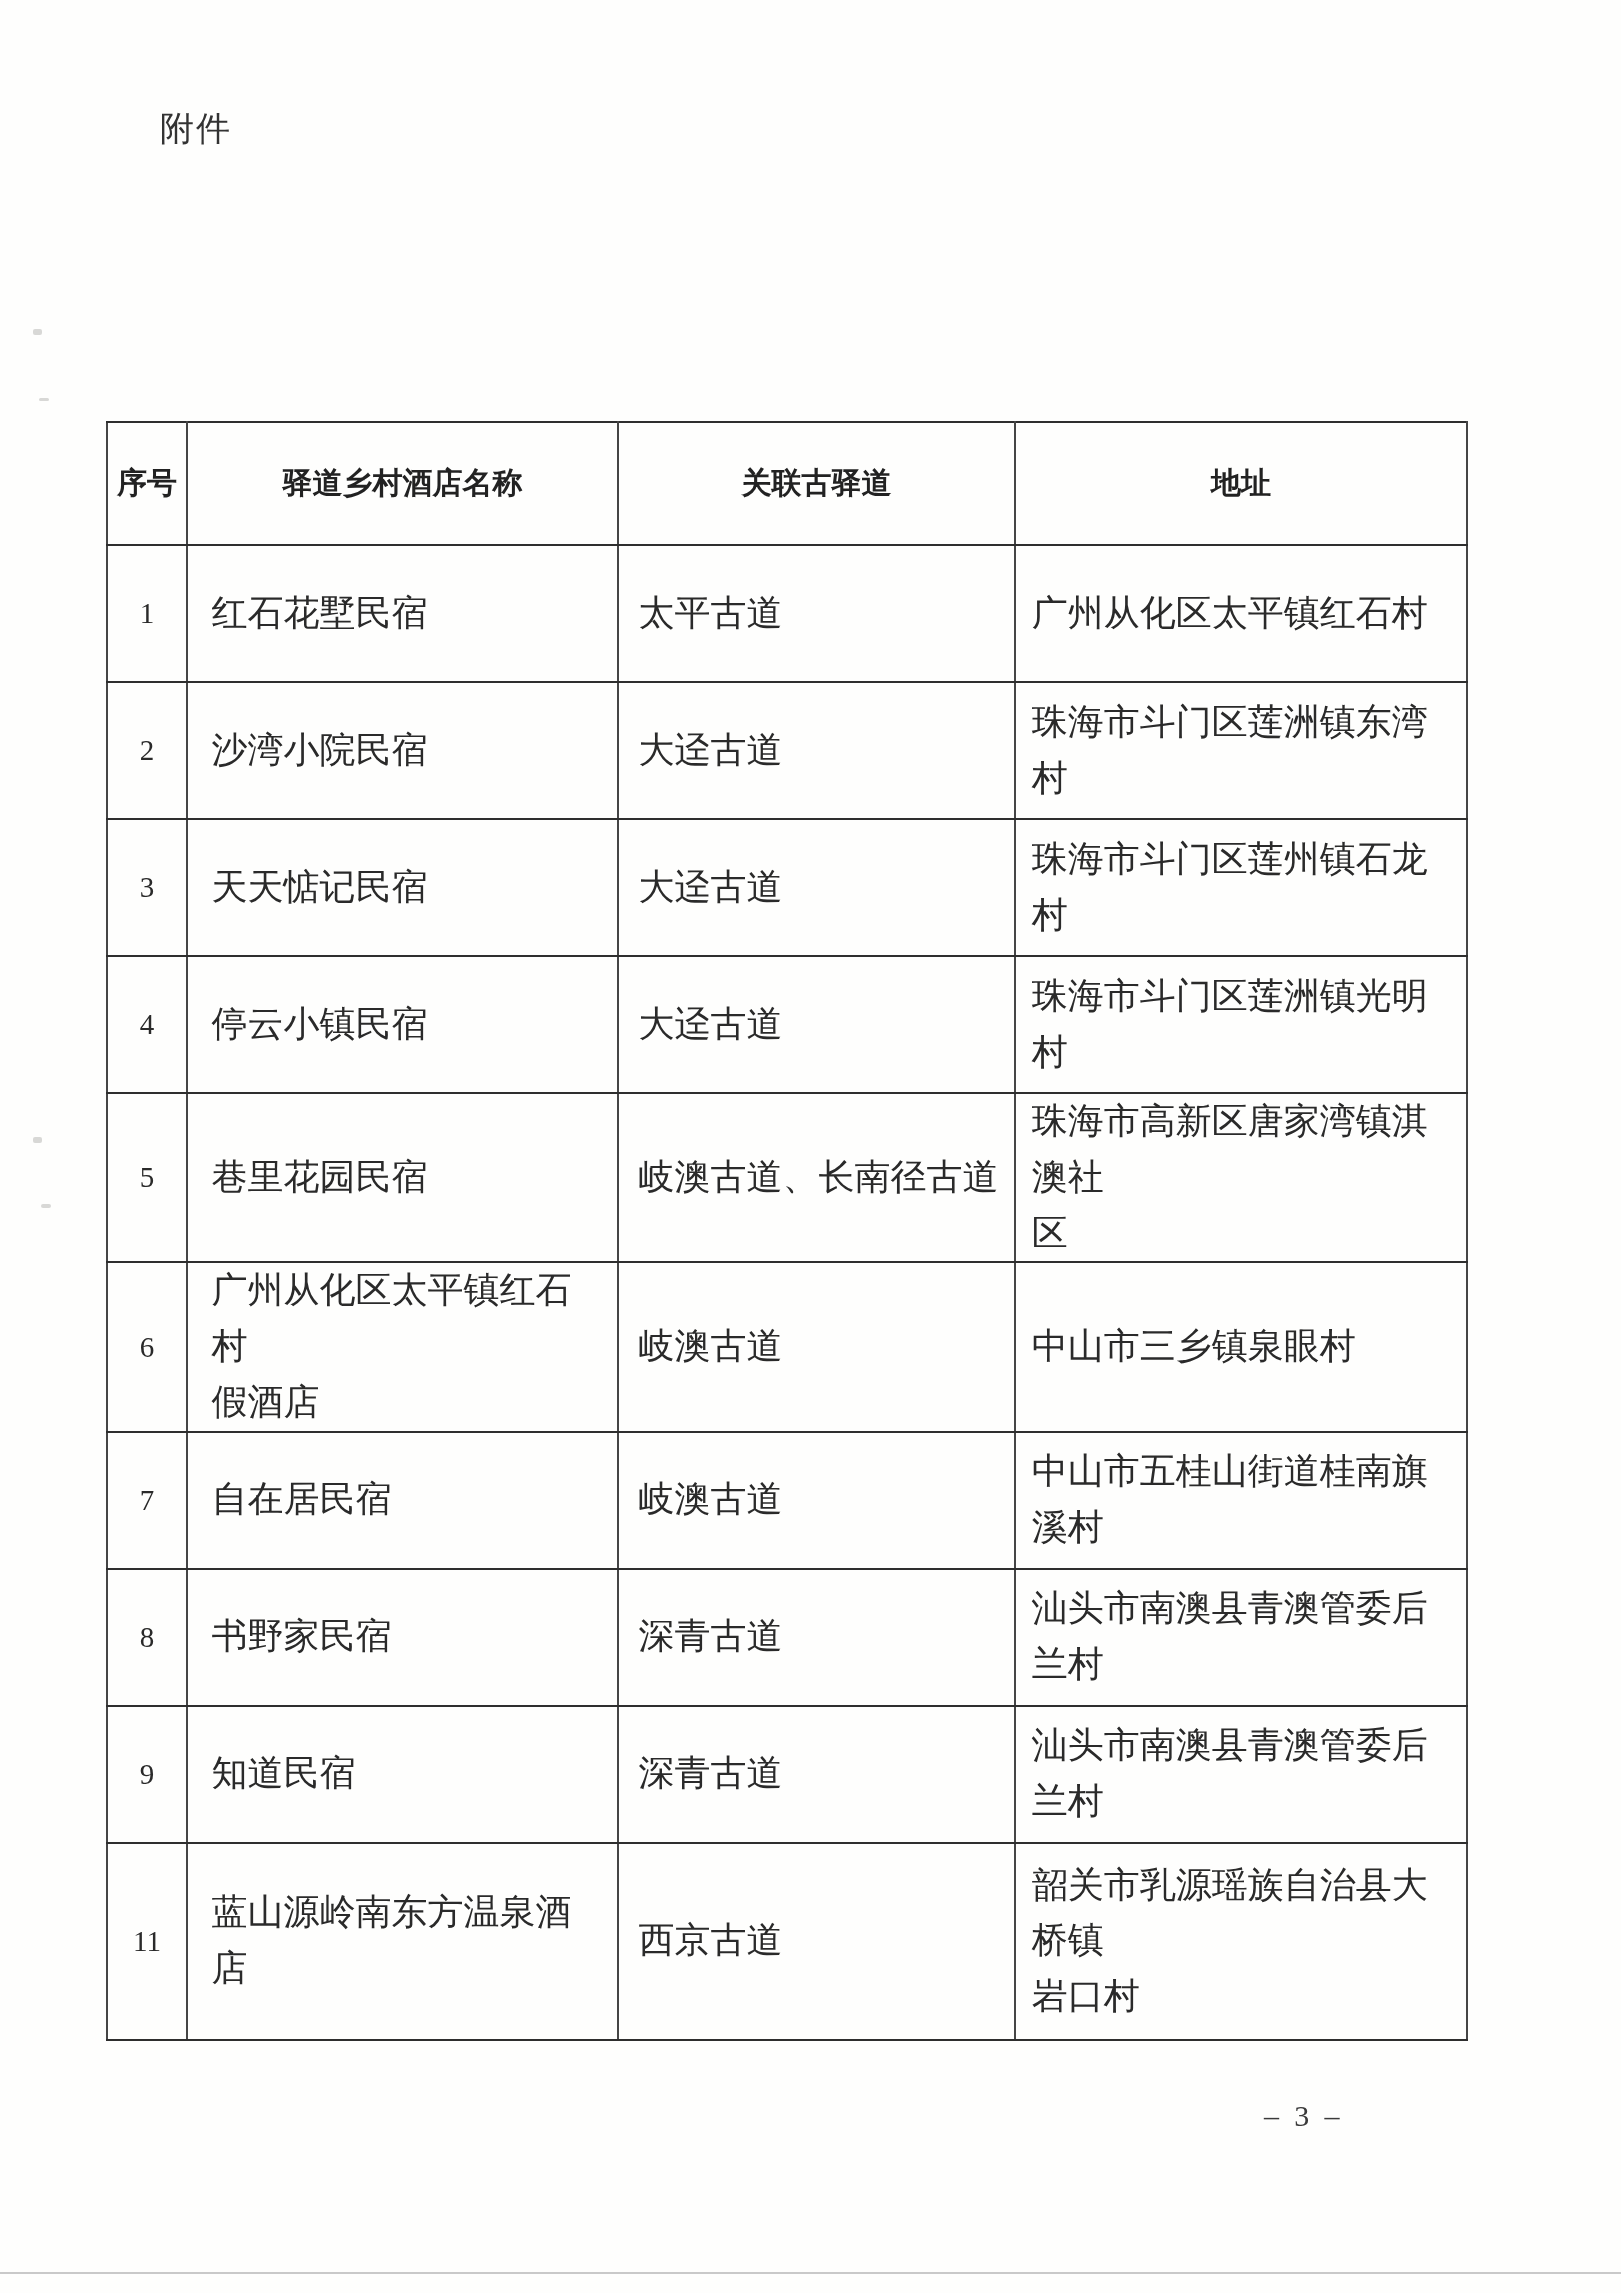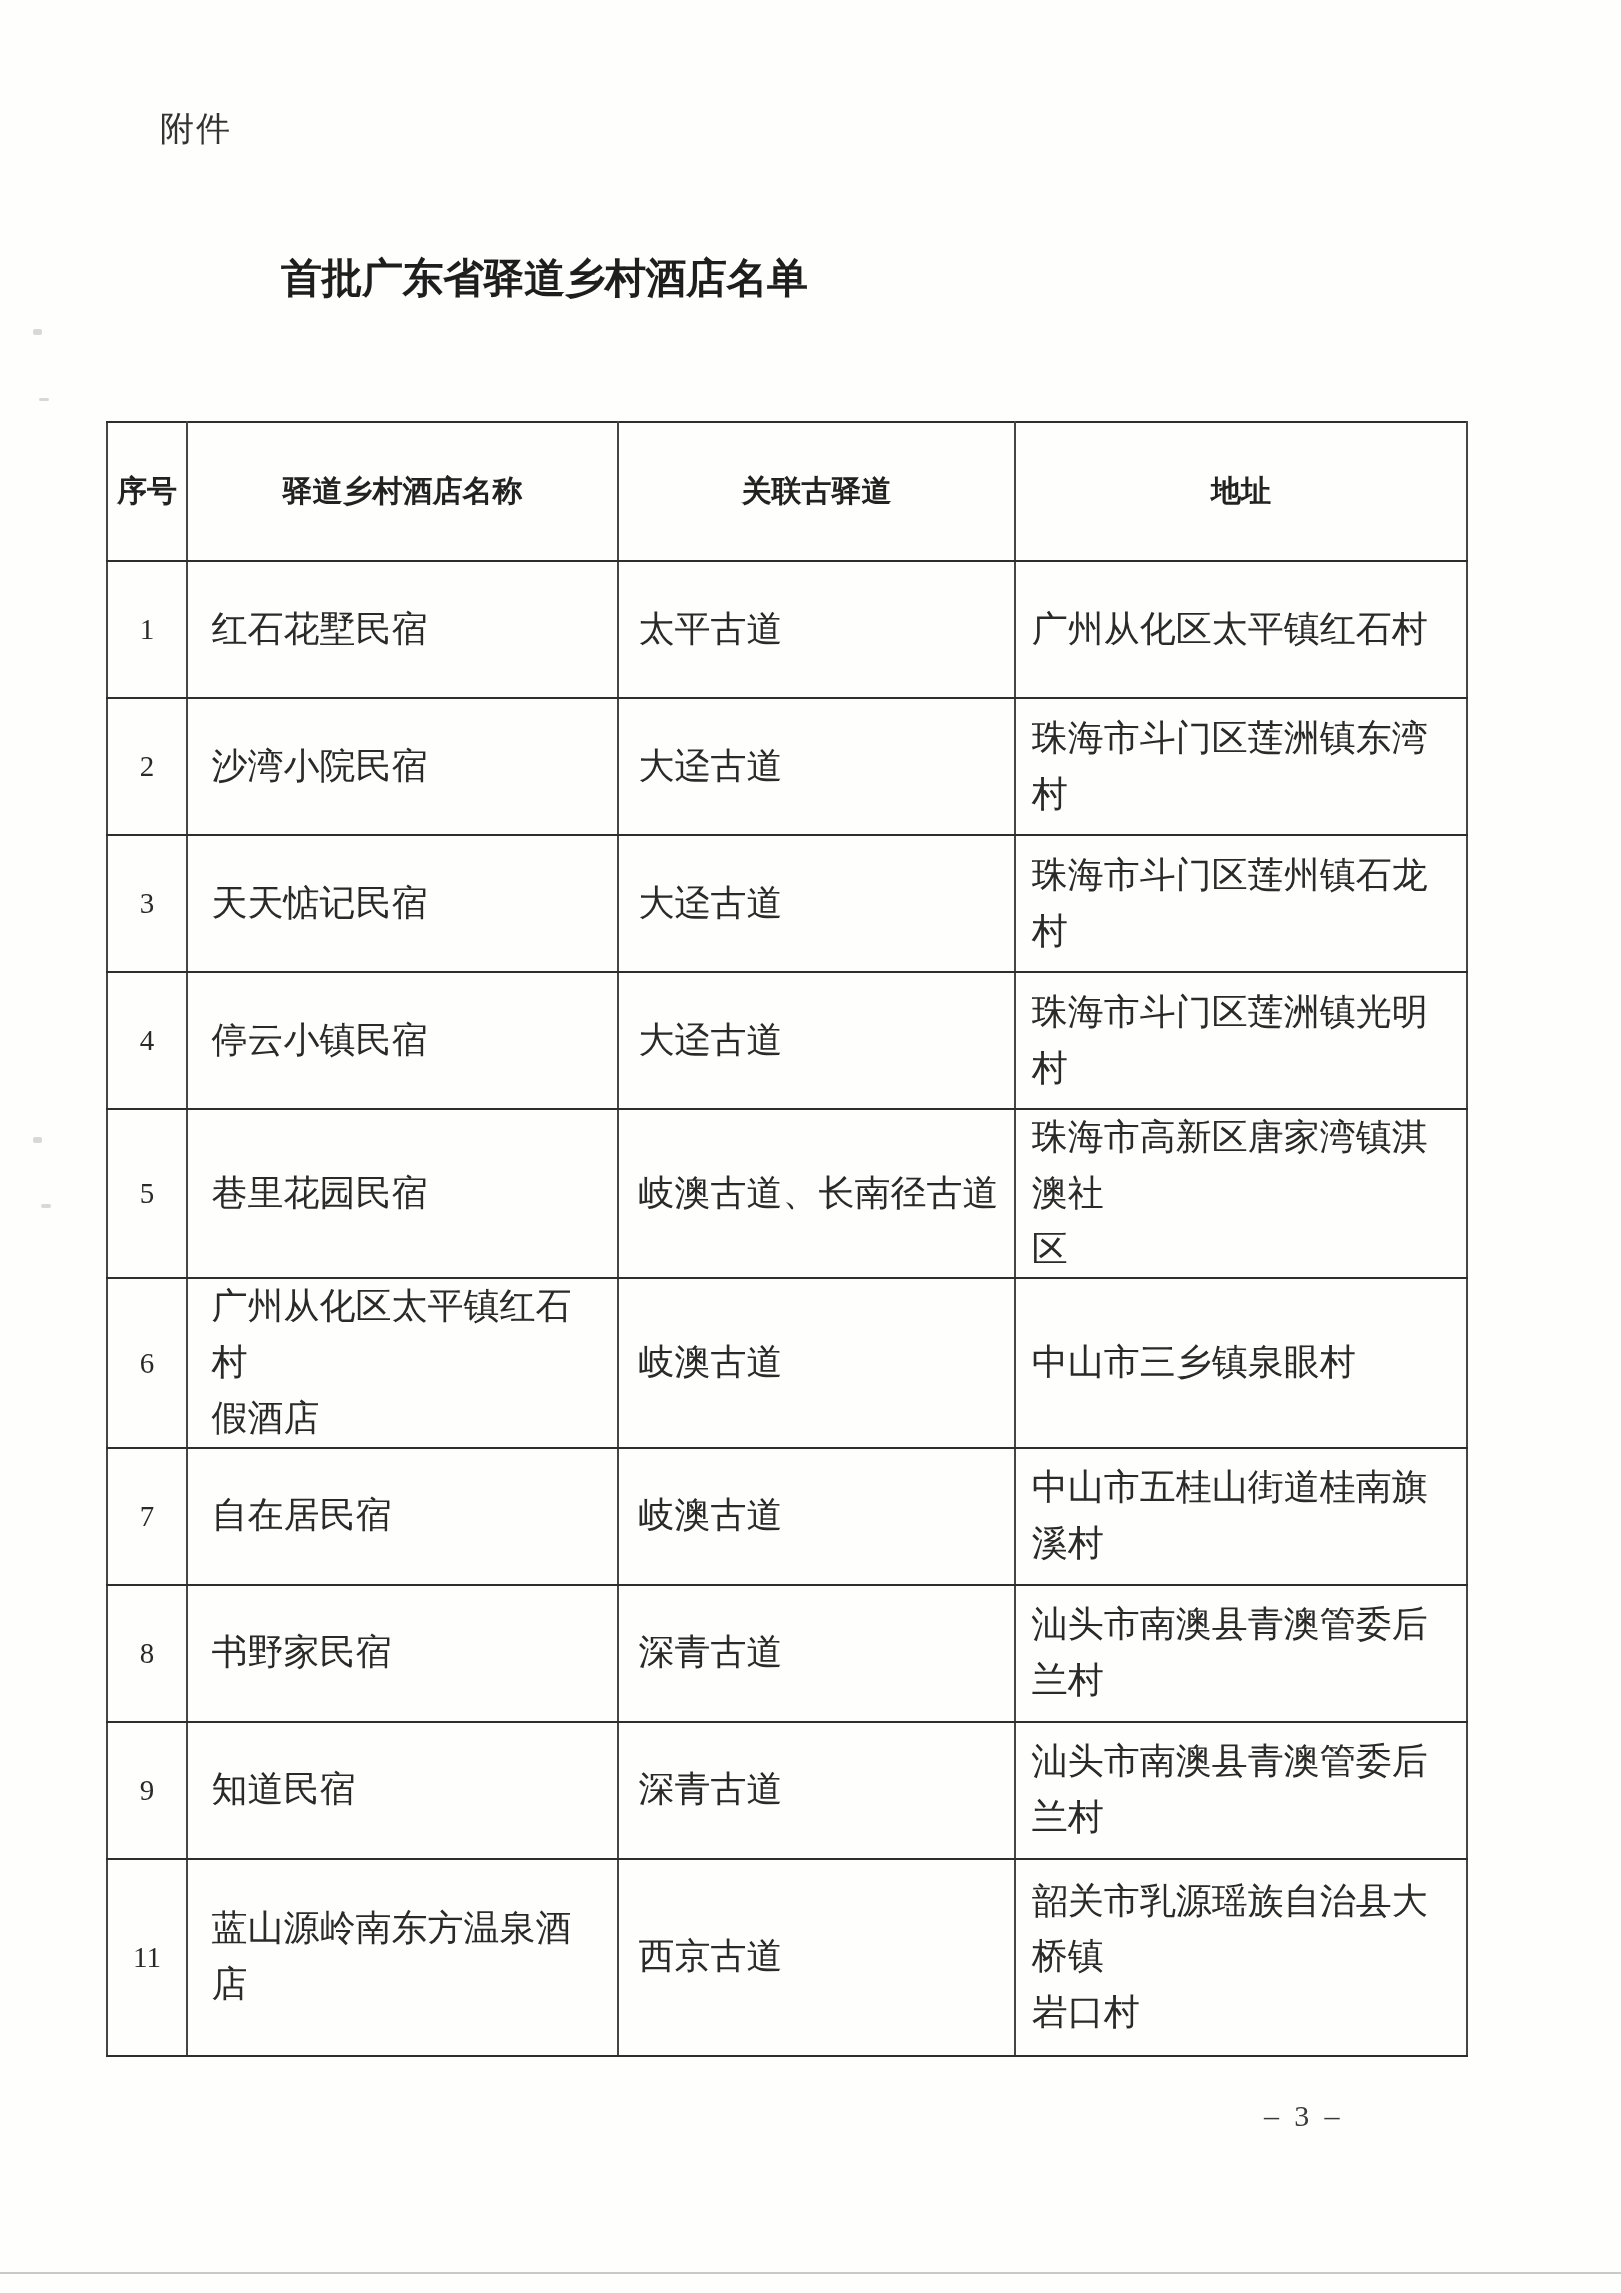--- a/index.html
+++ b/index.html
@@ -29,21 +29,21 @@
     border-collapse:collapse; table-layout:fixed;
     width:1360px;
   }
   .doc-table th, .doc-table td {
     border-left:2px solid #454545;
     border-right:2px solid #454545;
     border-top:2.9px solid #2e2e2e;
     border-bottom:2.9px solid #2e2e2e;
     overflow:hidden;
   }
-  .doc-table thead tr { height:139px; }
+  .doc-table thead tr { height:123px; }
   .doc-table tbody tr { height:137px; }
   .doc-table tbody tr:last-child { height:197px; }
   .doc-table th {
     font-size:30px; font-weight:bold; text-align:center;
     color:#222; padding:0 5.9px;
   }
   .doc-table td {
     font-size:36px; font-weight:normal; vertical-align:middle;
     color:#2a2a2a; line-height:1.55; white-space:pre-line;
   }
@@ -66,21 +66,20 @@
   .speck-3 { left:33px;  top:1137px; width:8.8px;  height:5.9px; }
   .speck-4 { left:41px;  top:1204px; width:9.8px; height:3.9px; }
 </style>
 </head>
 <body>
 
 <div class="page">
 
   <div class="attachment-label">附件</div>
 
-  <div class="doc-title">首批广东省驿道乡村酒店名单</div>
 
   <table class="doc-table">
     <colgroup>
       <col style="width:80px">
       <col style="width:431px">
       <col style="width:397px">
       <col style="width:452px">
     </colgroup>
     <thead>
       <tr>

